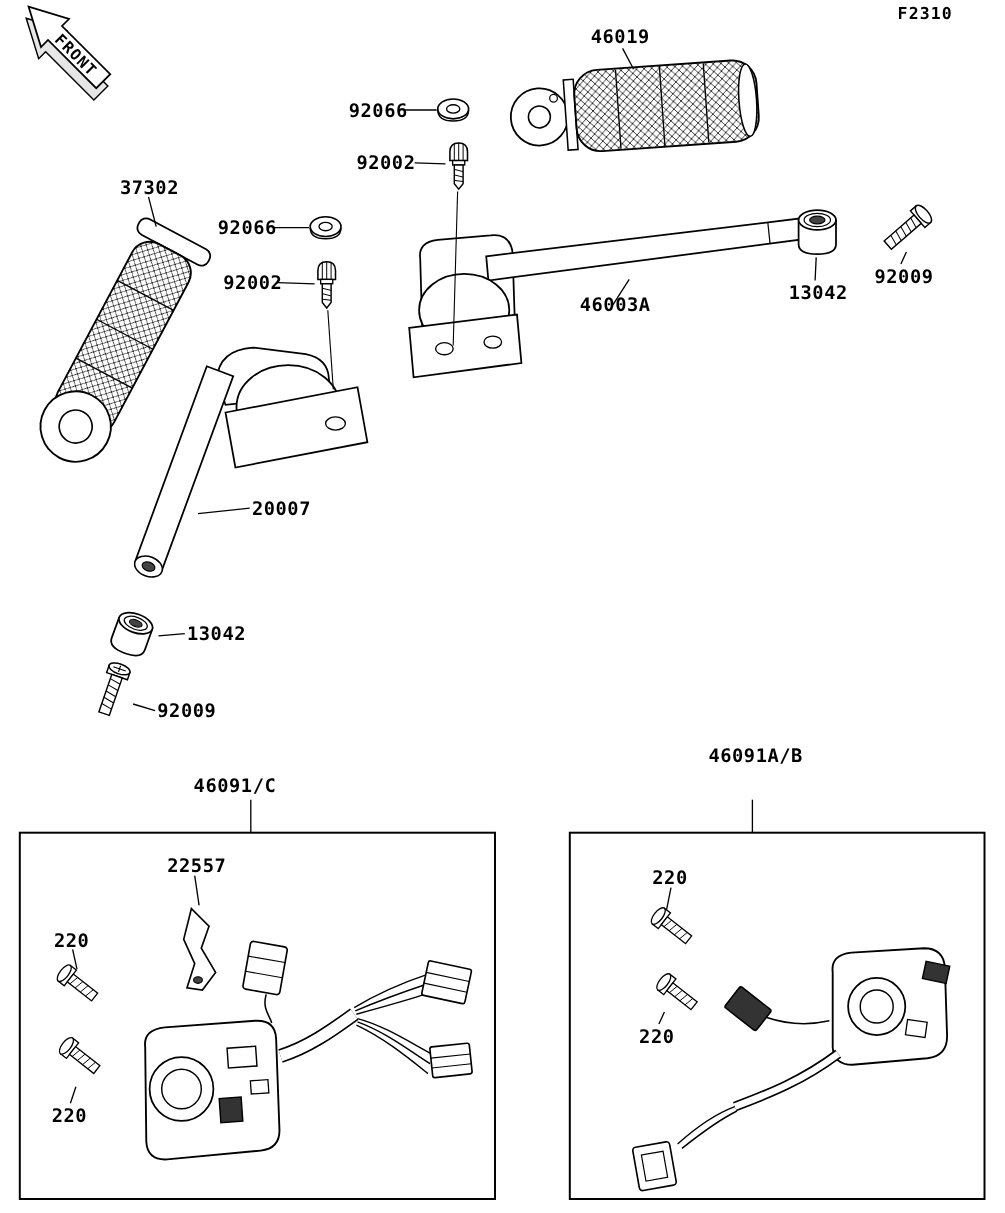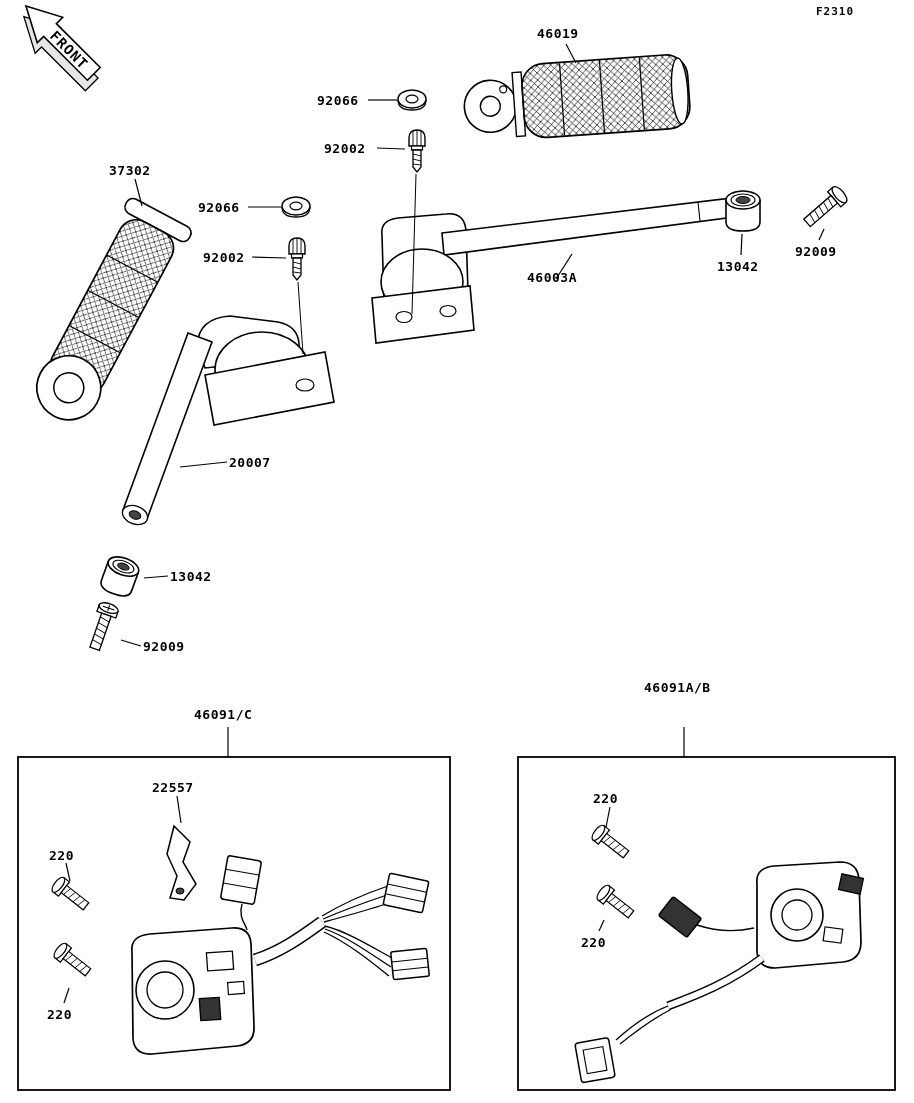--- a/index.html
+++ b/index.html
@@ -2,24 +2,24 @@
 <html><head>
 <meta charset="utf-8">
 <style>
   html,body{margin:0;padding:0;background:#fff;}
   .page{
     position:relative;width:914px;height:1103px;background:#ffffff;
     font-family:"DejaVu Sans Mono","Liberation Mono",monospace;overflow:hidden;
   }
   .art{position:absolute;left:0;top:0;}
   .lbl{
-    position:absolute;font-weight:bold;font-size:13px;line-height:20px;
+    position:absolute;font-weight:bold;font-size:17px;line-height:20px;
     color:#000;white-space:nowrap;letter-spacing:0.5px;
   }
-  .figcode{font-size:11px;letter-spacing:1px;}
+  .figcode{font-size:15px;letter-spacing:1px;}
 </style>
 </head>
 <body>
 
 <div class="page">
 
   <svg class="art" width="914" height="1103" viewBox="0 0 914 1103">
     <defs>
       <pattern id="crosshatch" width="7" height="7" patternUnits="userSpaceOnUse">
         <rect width="7" height="7" fill="#ffffff"></rect>
@@ -285,21 +285,21 @@
   <div class="lbl" style="left:109px;top:161px">37302</div>
   <div class="lbl" style="left:198px;top:198px">92066</div>
   <div class="lbl" style="left:203px;top:248px">92002</div>
   <div class="lbl" style="left:527px;top:268px">46003A</div>
   <div class="lbl" style="left:717px;top:257px">13042</div>
   <div class="lbl" style="left:795px;top:242px">92009</div>
   <div class="lbl" style="left:229px;top:453px">20007</div>
   <div class="lbl" style="left:170px;top:567px">13042</div>
   <div class="lbl" style="left:143px;top:637px">92009</div>
 
-  <div class="lbl" style="left:194px;top:705px">46091/C</div>
+  <div class="lbl" style="left:176px;top:705px">46091/C</div>
   <div class="lbl" style="left:644px;top:678px">46091A/B</div>
   <div class="lbl" style="left:152px;top:778px">22557</div>
   <div class="lbl" style="left:49px;top:846px">220</div>
   <div class="lbl" style="left:47px;top:1005px">220</div>
   <div class="lbl" style="left:593px;top:789px">220</div>
   <div class="lbl" style="left:581px;top:933px">220</div>
 
 </div>
 
 </body></html>

